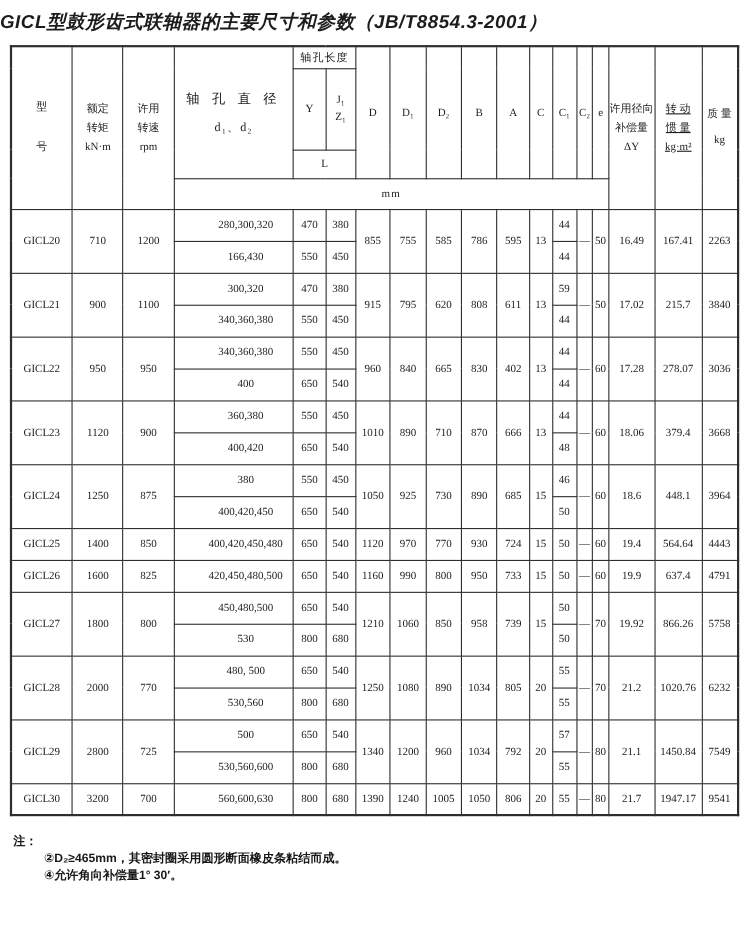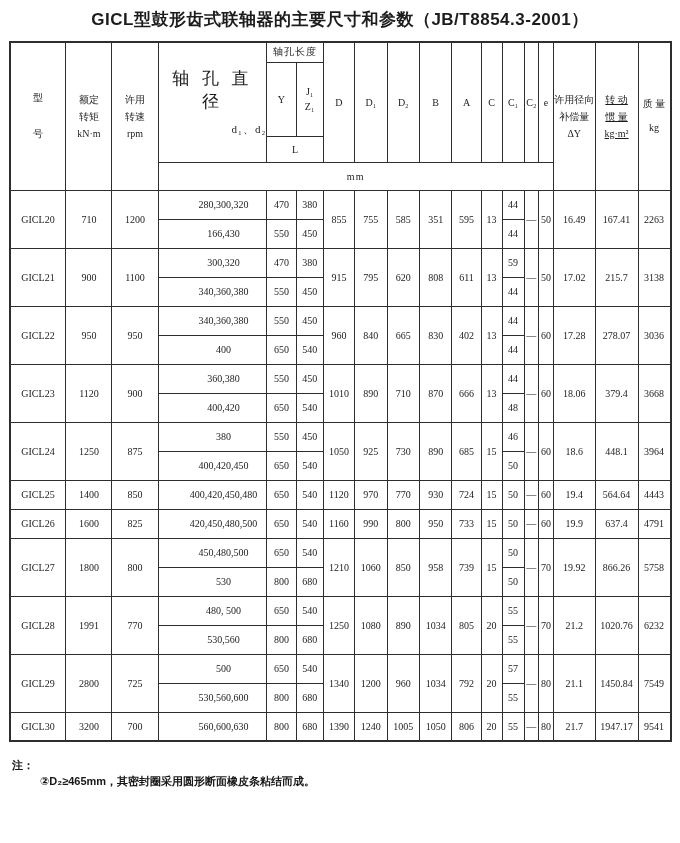--- a/index.html
+++ b/index.html
@@ -2,40 +2,41 @@
 <html><head>
 <meta charset="utf-8">
 <style>
   html,body{margin:0;padding:0;}
   body{
     width:680px;height:843px;background:#ffffff;color:#1c1c1c;
     font-family:"Liberation Serif","DejaVu Serif",serif;
     -webkit-font-smoothing:antialiased;position:relative;overflow:hidden;
   }
   .page-title{
-    text-align:center;margin:8px 0 10px 0;
+    text-align:left;margin:8px 0 10px 0;
     font-size:17px;font-weight:bold;letter-spacing:0.5px;
     font-family:"Liberation Sans","DejaVu Sans",sans-serif;
+    font-style:italic;
   }
   table.spec{
     border-collapse:collapse;table-layout:fixed;width:663px;margin:0 auto;
     border:2px solid #2e2e2e;
   }
   table.spec th, table.spec td{
     border:1px solid #2e2e2e;padding:0;text-align:center;vertical-align:middle;
     font-weight:normal;font-size:10px;overflow:hidden;
     font-family:"Liberation Serif","DejaVu Serif",serif;
   }
   thead th{font-size:11px;}
   .pre{white-space:pre-line;}
   .hz{font-family:"Liberation Sans","DejaVu Sans",sans-serif;}
   th.model-h{line-height:36px;font-size:12px;}
   th.three-line{line-height:17px;}
-  th.bore-h .bh-main{letter-spacing:4px;margin-bottom:9px;font-size:17px;}
-  th.bore-h .bh-sub{font-size:11px;letter-spacing:1px;text-align:right;}
+  th.bore-h .bh-main{letter-spacing:4px;margin-bottom:9px;font-size:12px;}
+  th.bore-h .bh-sub{font-size:11px;letter-spacing:1px;}
   th.holelen-h{font-size:10.5px;letter-spacing:1px;}
   th.j1z1-h{line-height:15px;font-size:11px;margin-left:20px;}
   th.lat-h{font-size:12px;}
   th.dy-h{line-height:17px;font-size:10px;}
   th.inertia-h{line-height:17px;font-size:10.5px;text-decoration:underline;}
   th.mass-h{line-height:24px;font-size:11px;}
   td.unit-cell{font-size:11px;letter-spacing:1px;}
   tbody td{font-size:10px;}
   tbody td.bore{text-align:center;padding-left:22px;}
   tbody tr{height:29px;}
@@ -124,21 +125,21 @@
       <tr>
         <td rowspan="2">GICL20</td>
         <td rowspan="2">710</td>
         <td rowspan="2">1200</td>
         <td class="bore">280,300,320</td>
         <td>470</td>
         <td>380</td>
         <td rowspan="2">855</td>
         <td rowspan="2">755</td>
         <td rowspan="2">585</td>
-        <td rowspan="2">351</td>
+        <td rowspan="2">786</td>
         <td rowspan="2">595</td>
         <td rowspan="2">13</td>
         <td>44</td>
         <td rowspan="2">—</td>
         <td rowspan="2">50</td>
         <td rowspan="2">16.49</td>
         <td rowspan="2">167.41</td>
         <td rowspan="2">2263</td>
       </tr>
       <tr>
@@ -158,21 +159,21 @@
         <td rowspan="2">795</td>
         <td rowspan="2">620</td>
         <td rowspan="2">808</td>
         <td rowspan="2">611</td>
         <td rowspan="2">13</td>
         <td>59</td>
         <td rowspan="2">—</td>
         <td rowspan="2">50</td>
         <td rowspan="2">17.02</td>
         <td rowspan="2">215.7</td>
-        <td rowspan="2">3138</td>
+        <td rowspan="2">3840</td>
       </tr>
       <tr>
         <td class="bore">340,360,380</td>
         <td>550</td>
         <td>450</td>
         <td>44</td>
       </tr>
       <tr>
         <td rowspan="2">GICL22</td>
         <td rowspan="2">950</td>
@@ -312,21 +313,21 @@
         <td rowspan="2">5758</td>
       </tr>
       <tr>
         <td class="bore">530</td>
         <td>800</td>
         <td>680</td>
         <td>50</td>
       </tr>
       <tr>
         <td rowspan="2">GICL28</td>
-        <td rowspan="2">1991</td>
+        <td rowspan="2">2000</td>
         <td rowspan="2">770</td>
         <td class="bore">480, 500</td>
         <td>650</td>
         <td>540</td>
         <td rowspan="2">1250</td>
         <td rowspan="2">1080</td>
         <td rowspan="2">890</td>
         <td rowspan="2">1034</td>
         <td rowspan="2">805</td>
         <td rowspan="2">20</td>
@@ -392,13 +393,16 @@
     </tbody>
 </table>
 
 <div class="notes">
   <div class="note-line">
     <span class="note-label">注：</span>
   </div>
   <div class="note-line note-indent">
     <span>②D₂≥465mm，其密封圈采用圆形断面橡皮条粘结而成。</span>
   </div>
+  <div class="note-line note-indent">
+    <span>④允许角向补偿量1° 30′。</span>
+  </div>
 </div>
 
 </body></html>

